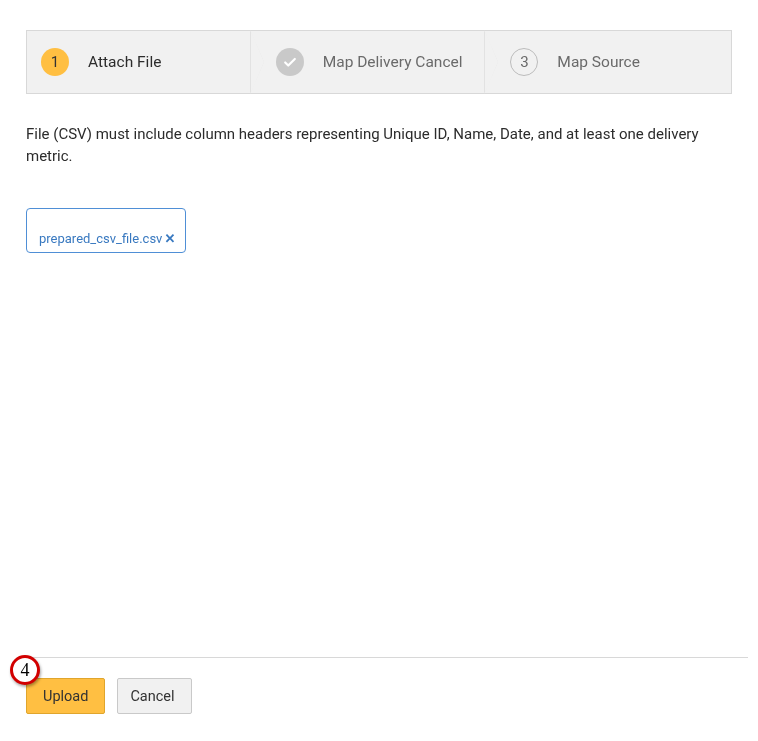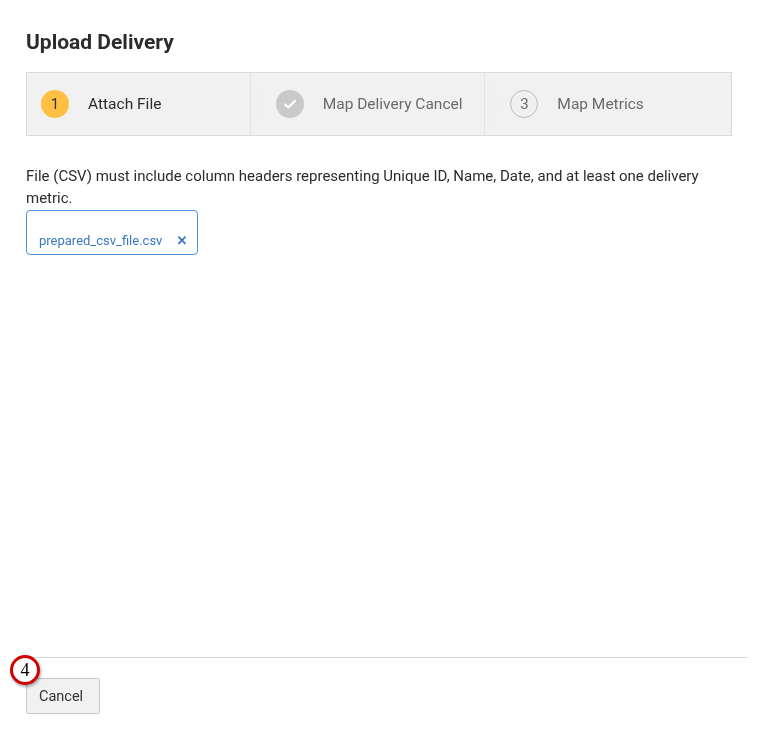--- a/index.html
+++ b/index.html
@@ -102,25 +102,26 @@
       font-weight: 400;
     }
     .checkmark-svg {
       width: 14px;
       height: 14px;
     }
     .help-text {
       font-size: 15px;
       line-height: 1.45;
       color: #2c2c2c;
+      margin-bottom: 40px;
     }
     .file-chip {
       display: inline-flex;
       align-items: center;
-      gap: 14px;
+      gap: 2px;
       border: 1px solid #4f8fd6;
       border-radius: 4px;
       padding: 22px 10px 6px 12px;
       background: #fff;
     }
     .file-chip-label {
       color: #3979c0;
       font-size: 13px;
     }
     .file-chip-remove {
@@ -178,46 +179,46 @@
       color: #000;
       font-family: Georgia, "Times New Roman", serif;
       z-index: 10;
       box-shadow: 1px 2px 3px rgba(0,0,0,0.35);
     }
   </style>
 </head>
 <body>
 
 <div class="container">
-  <h1 class="page-title">Upload Delivery</h1>
 
   <div class="stepper">
     <div class="step active">
       <div class="step-index active">1</div>
       <div class="step-label">Attach File</div>
     </div>
     <div class="step">
       <div class="step-index disabled-check">
         <svg class="checkmark-svg" viewBox="0 0 16 16" aria-hidden="true">
           <path d="M2.5 8.5 L6 12 L13.5 4.5" fill="none" stroke="#fff" stroke-width="2.5" stroke-linecap="round" stroke-linejoin="round"></path>
         </svg>
       </div>
       <div class="step-label">Map Delivery Cancel</div>
     </div>
     <div class="step">
       <div class="step-index outline">3</div>
-      <div class="step-label">Map Metrics</div>
+      <div class="step-label">Map Source</div>
     </div>
   </div>
 
   <p class="help-text">File (CSV) must include column headers representing Unique ID, Name, Date, and at least one delivery metric.</p>
 
   <div class="file-chip">
     <span class="file-chip-label">prepared_csv_file.csv</span>
     <span class="file-chip-remove">✕</span>
   </div>
 </div>
 
 <div class="annotation-marker">4</div>
 
 <div class="footer">
+  <button class="btn btn-primary">Upload</button>
   <button class="btn btn-secondary">Cancel</button>
 </div>
 
 </body></html>

